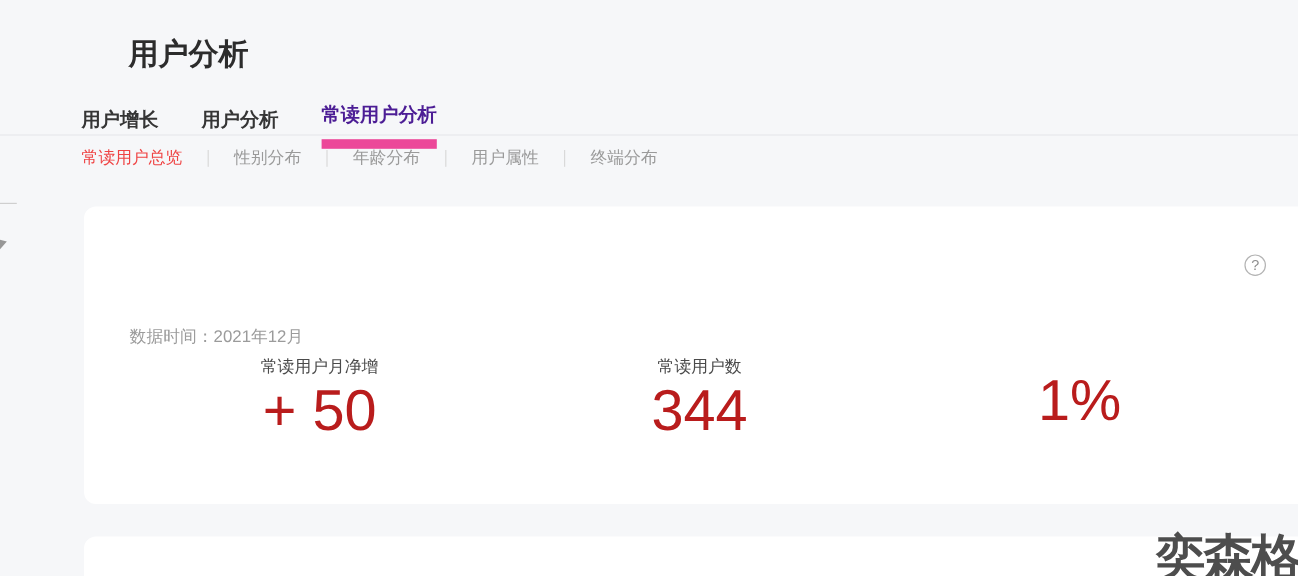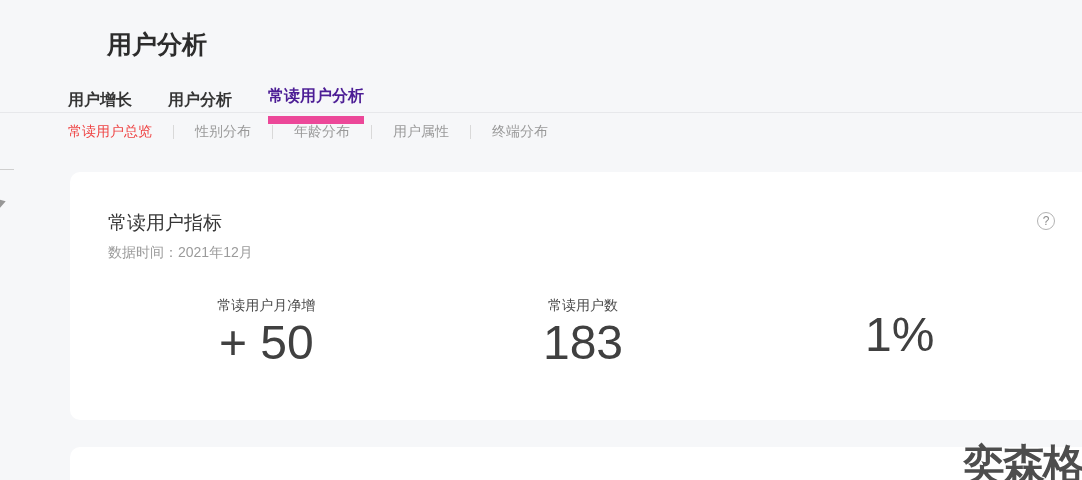--- a/index.html
+++ b/index.html
@@ -70,34 +70,34 @@
     font-size: 19px; font-weight: 500; color: #353535;
   }
   .help-icon {
     position: absolute; left: 967px; top: 40px;
     width: 18px; height: 18px; box-sizing: border-box;
     border: 1px solid #b3b3b3; border-radius: 50%;
     color: #8c8c8c; font-size: 12px; line-height: 16px;
     text-align: center; cursor: pointer; background: #fff;
   }
   .data-time {
-    position: absolute; left: 38px; top: 72px;
+    position: absolute; left: 38px; top: 100px;
     font-size: 14px; color: #9b9b9b;
   }
 
   .metrics {
     position: absolute; left: 38px; top: 125px; width: 950px;
     display: flex;
     align-items: center;
   }
   .metric { flex: 1; text-align: center; }
   .metric-label { font-size: 14px; color: #4a4a4a; line-height: 16px; }
   .metric-value {
     margin-top: 2px;
-    font-size: 48px; font-weight: 400; color: #404040; line-height: 56px;
+    font-size: 48px; font-weight: 400; color: #b91c1c; line-height: 56px;
   }
 
   
   .watermark {
     position: absolute; left: 963px; top: 437px; z-index: 5;
     font-size: 42px; font-weight: 900; color: #4d4d4d;
     letter-spacing: -2px; white-space: nowrap;
   }
 </style>
 </head>
@@ -124,32 +124,31 @@
     <div class="subnav-sep"></div>
     <div class="subnav-item">用户属性</div>
     <div class="subnav-sep"></div>
     <div class="subnav-item">终端分布</div>
   </div>
 
   <div class="left-line"></div>
   <div class="left-cursor"></div>
 
   <div class="card card1">
-    <div class="card-title">常读用户指标</div>
     <div class="help-icon">?</div>
     <div class="data-time">数据时间：2021年12月</div>
 
     <div class="metrics">
       <div class="metric">
         <div class="metric-label">常读用户月净增</div>
         <div class="metric-value">+ 50</div>
       </div>
       <div class="metric">
         <div class="metric-label">常读用户数</div>
-        <div class="metric-value">183</div>
+        <div class="metric-value">344</div>
       </div>
       <div class="metric">
         <div class="metric-value">1%</div>
       </div>
     </div>
   </div>
 
   <div class="card card2"></div>
 
   <div class="watermark">奕森格</div>

